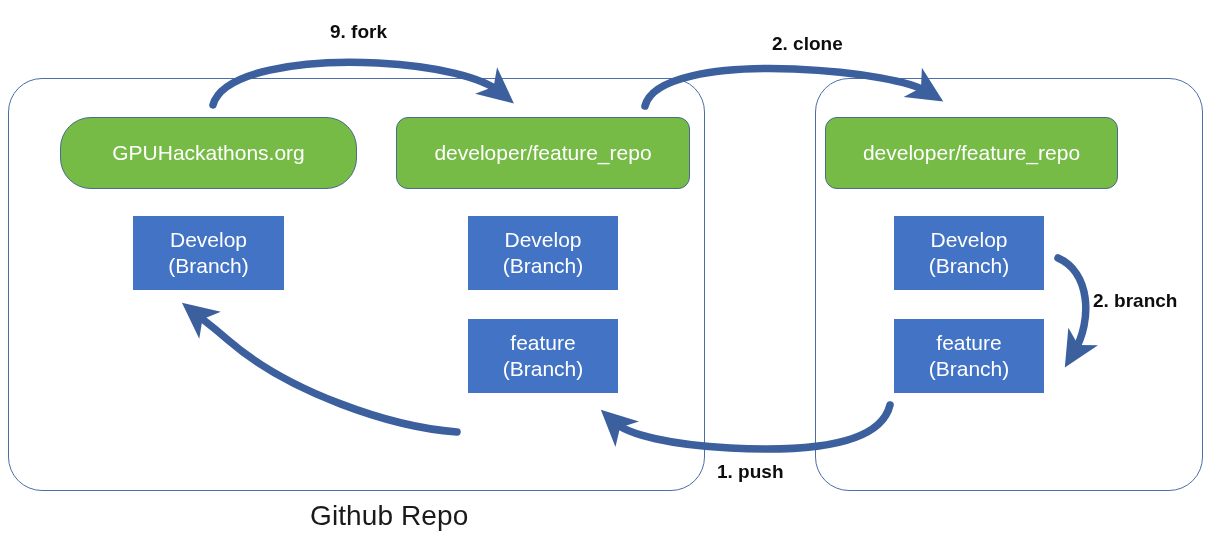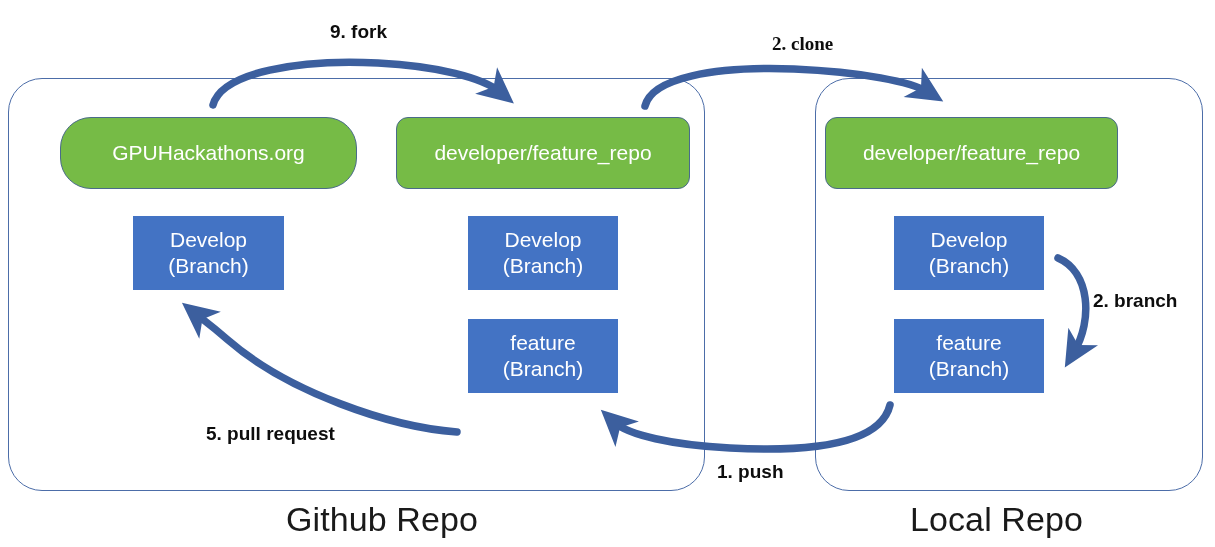--- a/index.html
+++ b/index.html
@@ -23,25 +23,26 @@
     border: 1.3px solid #4c6da8;
     border-radius: 34px;
     box-sizing: border-box;
     background: transparent;
   }
   #github-repo-container { left: 8px;  top: 78px; width: 697px; height: 413px; }
   #local-repo-container  { left: 815px; top: 78px; width: 388px; height: 413px; }
 
   .repo-caption {
     position: absolute;
-    font-size: 34px;
+    font-size: 28px;
     color: #1a1a1a;
     font-family: "Liberation Sans", sans-serif;
     white-space: nowrap;
     letter-spacing: 0.1px;
+    margin-left: 24px;
   }
   #github-repo-caption { left: 286px; top: 500px; }
   #local-repo-caption  { left: 910px; top: 500px; }
 
   .repo-node {
     position: absolute;
     box-sizing: border-box;
     background: #76bb46;
     border: 1.2px solid #4a6b8a;
     border-radius: 12px;
@@ -80,21 +81,21 @@
 
   .step-label {
     position: absolute;
     font-size: 19px;
     font-weight: bold;
     color: #0d0d0d;
     white-space: nowrap;
     font-family: "Liberation Sans", sans-serif;
   }
   #label-fork         { left: 330px; top: 21px; }
-  #label-clone        { left: 772px; top: 33px; font-family: Liberation Serif, serif; }
+  #label-clone        { left: 772px; top: 33px; }
   #label-branch       { left: 1093px; top: 290px; }
   #label-push         { left: 717px; top: 461px; }
   #label-pull-request { left: 206px; top: 423px; }
 
   #arrow-layer {
     position: absolute;
     left: 0; top: 0;
     width: 1215px;
     height: 547px;
     pointer-events: none;
@@ -162,18 +163,16 @@
   </div>
   <div id="branch-local-feature" class="branch-node">
     <span>feature</span>
     <span>(Branch)</span>
   </div>
 
   <div id="label-fork" class="step-label">9. fork</div>
   <div id="label-clone" class="step-label">2. clone</div>
   <div id="label-branch" class="step-label">2. branch</div>
   <div id="label-push" class="step-label">1. push</div>
-  <div id="label-pull-request" class="step-label">5. pull request</div>
 
   <div id="github-repo-caption" class="repo-caption">Github Repo</div>
-  <div id="local-repo-caption" class="repo-caption">Local Repo</div>
 
 </div>
 
 </body></html>

